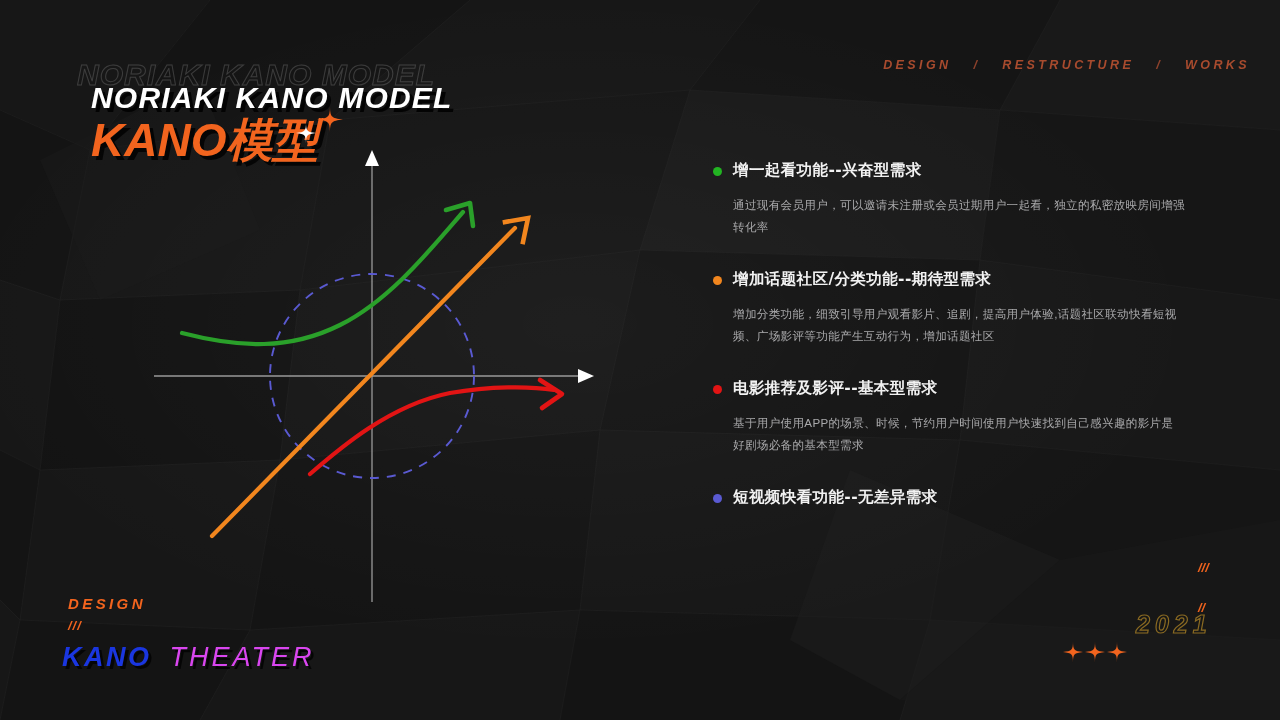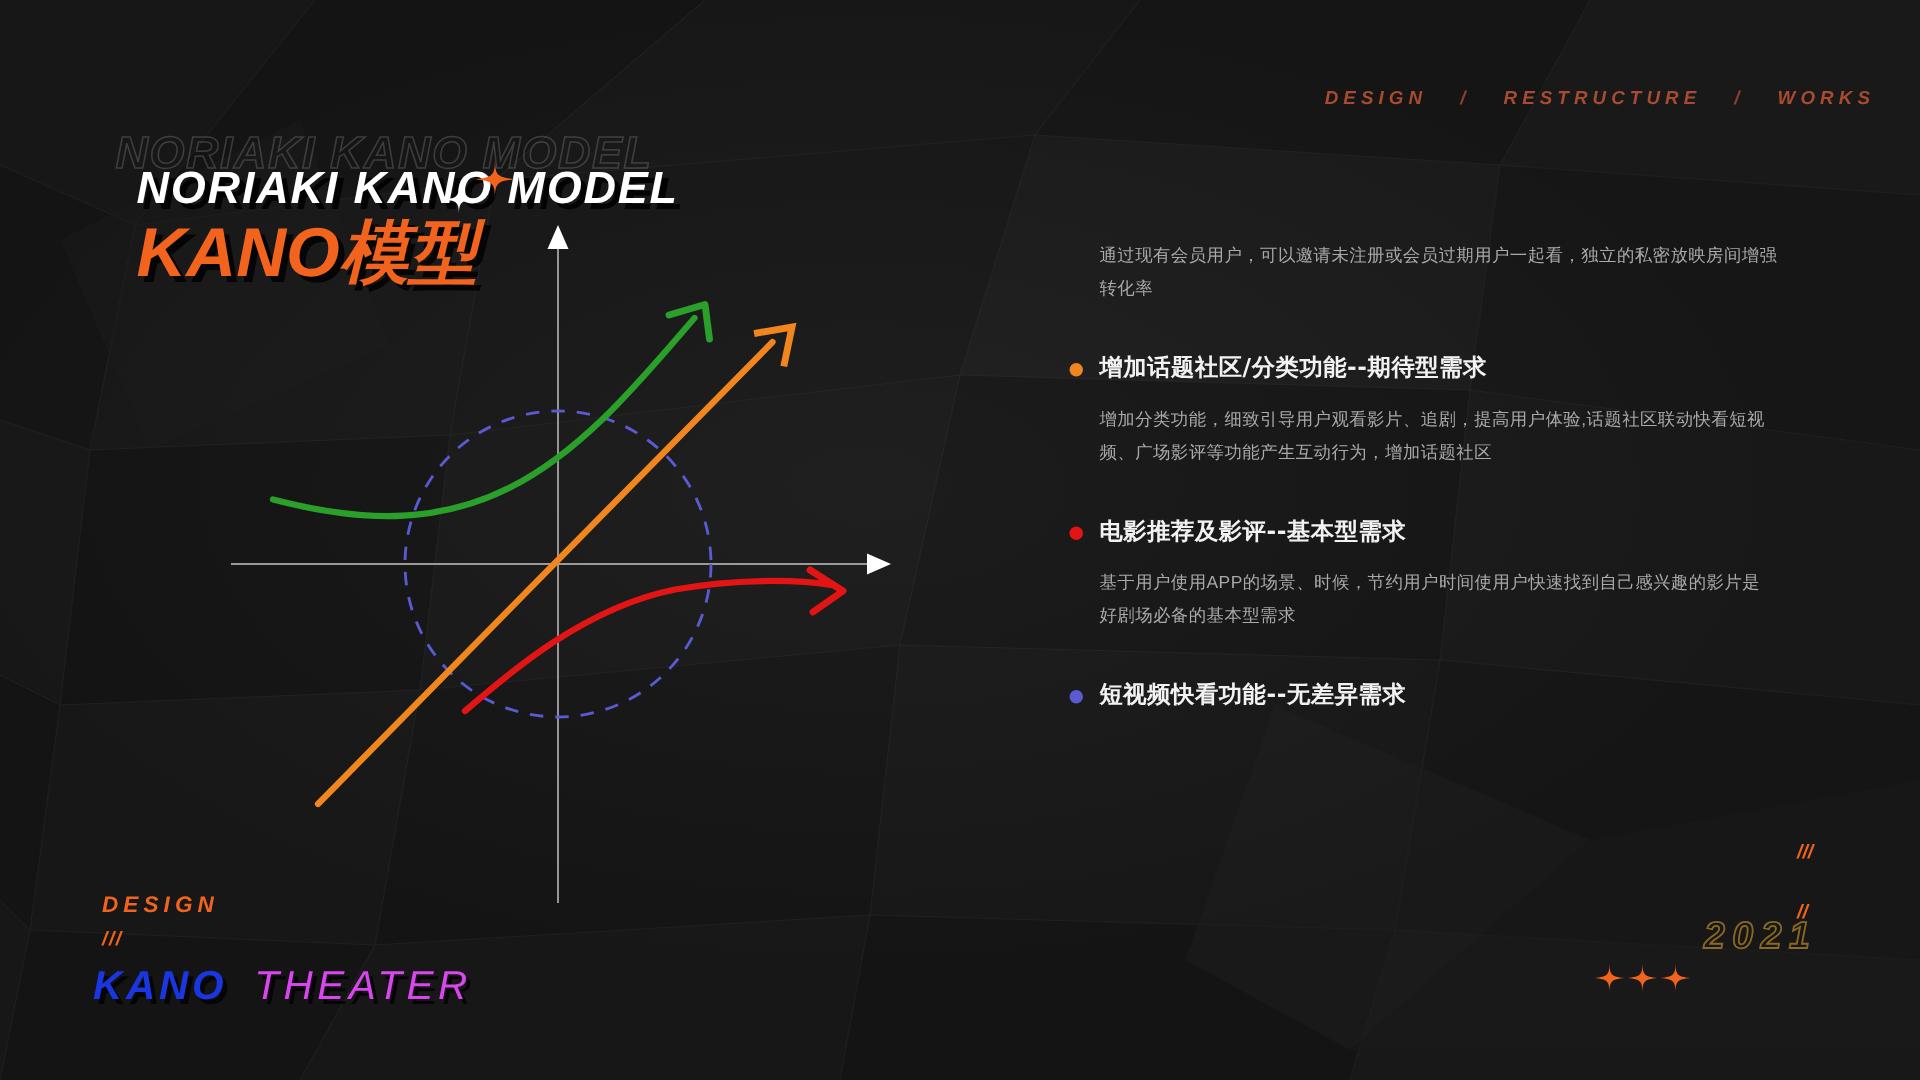--- a/index.html
+++ b/index.html
@@ -26,21 +26,21 @@
   
   #topnav {
     position:absolute; right:30px; top:58px;
     display:flex; align-items:center; gap:22px;
     font-size:12.5px; font-weight:700; font-style:italic;
     letter-spacing:3.4px; color:#a84b2e;
   }
   #topnav .sep { color:#8e422c; font-style:italic; font-weight:700; }
 
   
-  #titleblock { position:absolute; left:83px; top:58px; width:480px; height:100px;margin-top:28px; }
+  #titleblock { position:absolute; left:83px; top:58px; width:480px; height:100px; }
   .ghost-en {
     position:absolute; left:-6px; top:0px;
     font-size:30px; font-weight:800; font-style:italic; letter-spacing:1px;
     color:transparent;
     -webkit-text-stroke:1px rgba(255,255,255,0.17);
     white-space:nowrap;
   }
   .main-en {
     position:absolute; left:8px; top:23px;
     font-size:30px; font-weight:800; font-style:italic; letter-spacing:1.2px;
@@ -204,20 +204,24 @@
 
     <g>
       <path d="M160,334 C190,308 240,265 300,253 C340,246 380,246 404,250" fill="none" stroke="#e21414" stroke-width="4.2" stroke-linecap="round"></path>
       <polyline points="390,240 412,254 392,268" fill="none" stroke="#e21414" stroke-width="4.6" stroke-linecap="round" stroke-linejoin="round"></polyline>
     </g>
   </svg>
 
   <div id="list">
 
     <div class="item">
+      <div class="item-head">
+        <span class="dot" style="background:#22b422"></span>
+        <span class="item-title">增一起看功能--兴奋型需求</span>
+      </div>
       <div class="item-body">通过现有会员用户，可以邀请未注册或会员过期用户一起看，独立的私密放映房间增强转化率</div>
     </div>
 
     <div class="item">
       <div class="item-head">
         <span class="dot" style="background:#f2861e"></span>
         <span class="item-title">增加话题社区/分类功能--期待型需求</span>
       </div>
       <div class="item-body">增加分类功能，细致引导用户观看影片、追剧，提高用户体验,话题社区联动快看短视频、广场影评等功能产生互动行为，增加话题社区</div>
     </div>

